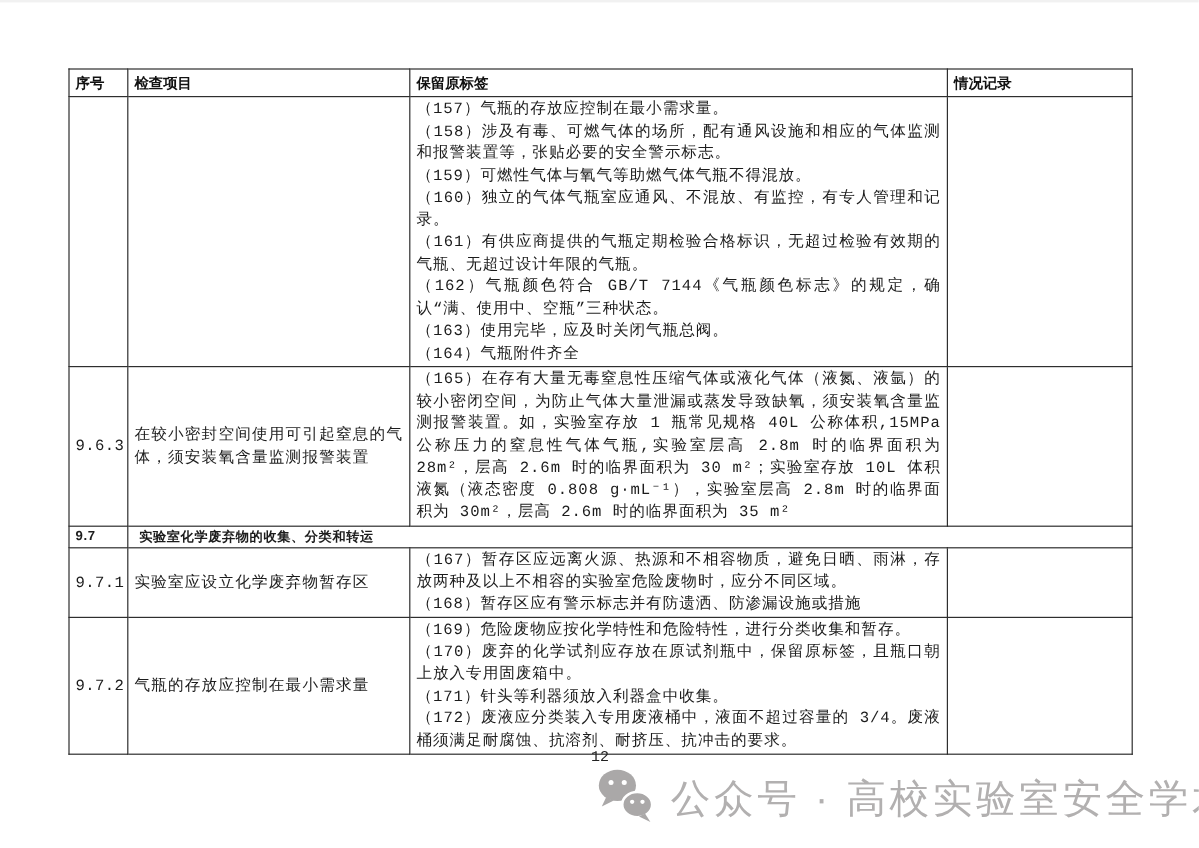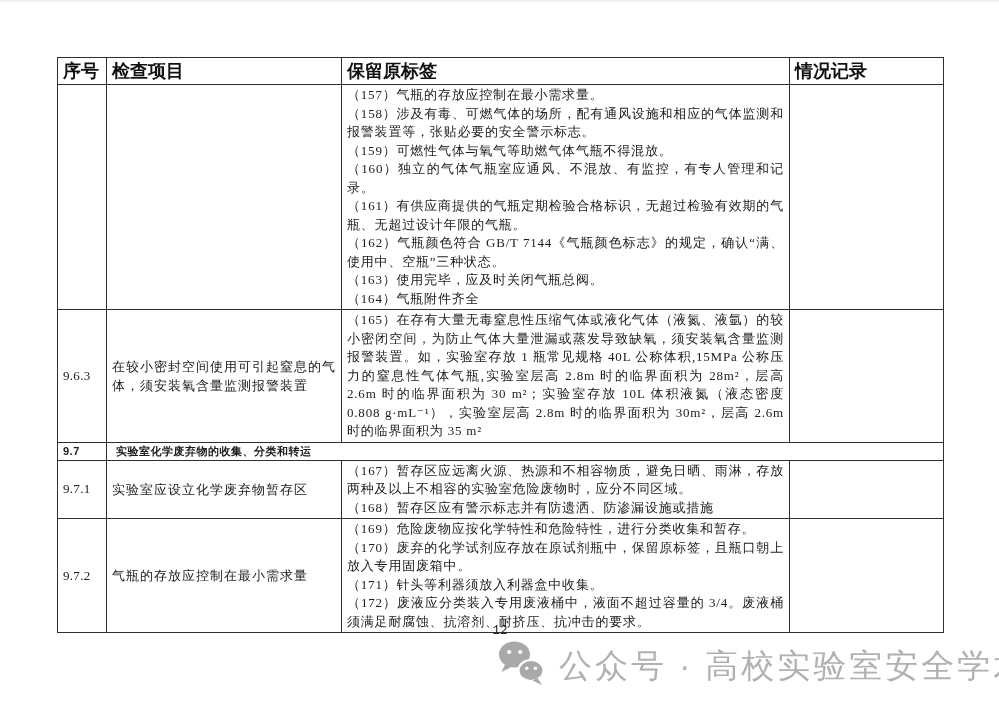--- a/index.html
+++ b/index.html
@@ -12,24 +12,25 @@
 
   table.doc-table{
     position:absolute;left:57px;top:55px;width:886px;
     border-collapse:collapse;table-layout:fixed;
   }
   .doc-table th,.doc-table td{
     border:1px solid #2e2e2e;
     padding:1px 5px;
     vertical-align:middle;
     overflow:hidden;
+    font-family:Liberation Mono, monospace;
   }
   .doc-table th{
     font-family:"Liberation Sans","DejaVu Sans",sans-serif;
-    font-weight:bold;font-size:18px;text-align:left;
+    font-weight:bold;font-size:12px;text-align:left;
     height:20px;padding:1px 5px;color:#111;
   }
   .c-no{font-size:13px;vertical-align:middle;padding-left:4px;letter-spacing:0.3px;}
   .c-item{font-size:13px;line-height:19px;padding:2px 9px;letter-spacing:1px;text-align:justify;}
   .c-points{font-size:13px;line-height:18.5px;vertical-align:top;padding:3px 6px;letter-spacing:0.8px;text-align:justify;}
   .c-record{vertical-align:top;}
   .point{margin:0;}
   tr.r-gascont{height:205px;}
   tr.r-963{height:104px;}
   tr.r-964{height:39px;}

